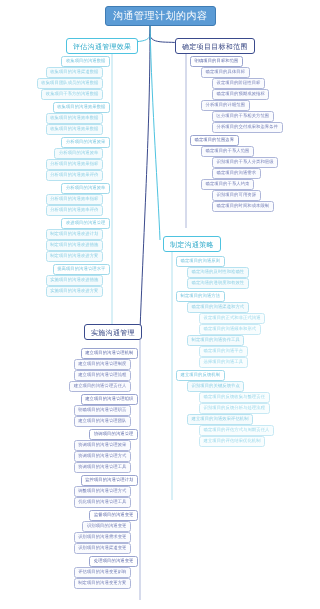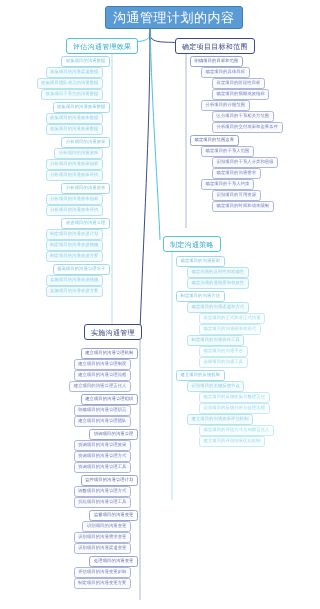--- a/index.html
+++ b/index.html
@@ -9,21 +9,21 @@
     overflow:hidden;position:relative;
   }
   #canvas{position:absolute;inset:0;}
   svg.links{position:absolute;left:0;top:0;width:300px;height:609px;pointer-events:none;}
 
   .node{position:absolute;box-sizing:border-box;white-space:nowrap;}
 
   
   .root{
     background:#5b9bd5;color:#ffffff;border:1px solid #3f7cb4;border-radius:3px;
-    font-size:13px;line-height:1;padding:4px 7px;letter-spacing:.5px;
+    font-size:10px;line-height:1;padding:4px 7px;letter-spacing:.5px;
   }
   
   .branch{
     background:#ffffff;border-radius:3px;font-size:7px;line-height:1;
     padding:3.5px 6px;letter-spacing:.3px;
   }
   .branch.cy{border:1px solid #4ec3e0;color:#2aa8c9;}
   .branch.nv{border:1px solid #3a4a8c;color:#2f3f7e;}
 
   

